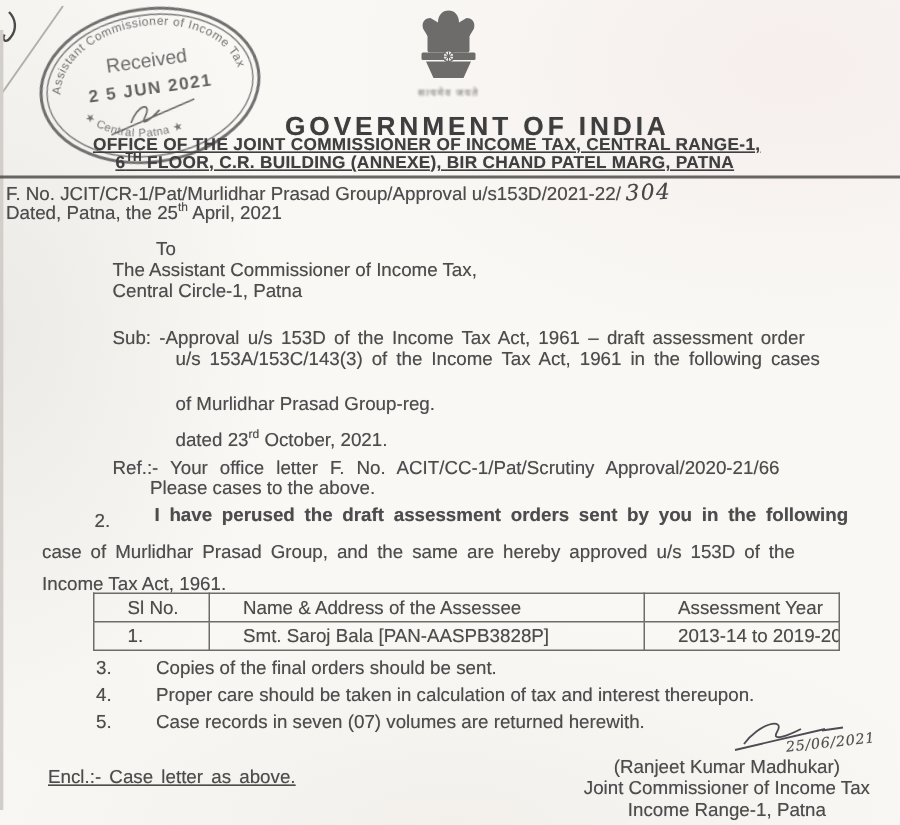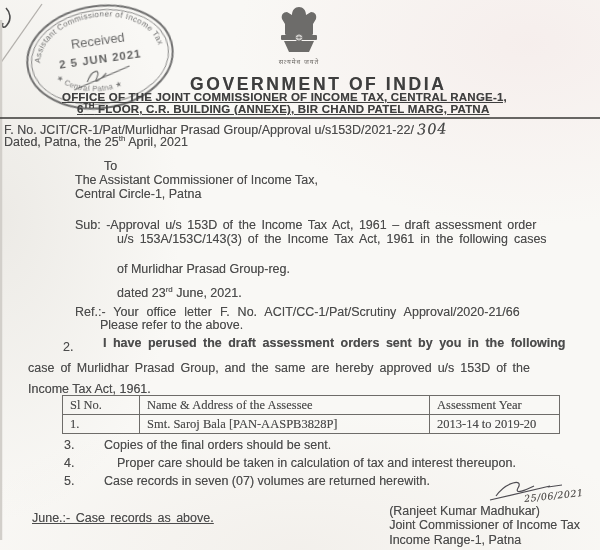--- a/index.html
+++ b/index.html
@@ -23,23 +23,23 @@
   .rule{position:absolute; left:0; width:600px; border-top:2px solid #4e4c4a; opacity:.85;}
   .hand{font-family:"DejaVu Serif", serif; font-style:italic; color:#474747;}
   .hw-num{font-size:14.5px; transform:rotate(-2deg); letter-spacing:1px;}
   .hw-date{font-size:9.5px; transform:rotate(-6deg); letter-spacing:.5px; color:#55514e;}
   .motto{position:absolute; text-align:center; font-size:6.5px; color:#6d6a66;
          filter:blur(.7px); letter-spacing:1px;}
   table.assessee{position:absolute; border-collapse:collapse; table-layout:fixed;
                  font-size:12.5px; color:#4c4c4c;}
   table.assessee th, table.assessee td{
     border:1.2px solid #6e6c69; font-weight:normal; text-align:left;
-    padding:1px 7px; height:19px; text-shadow:0 0 .45px rgba(76,76,76,.5);
-    white-space:nowrap; overflow:hidden;font-family:Liberation Serif, serif;}
-  .sig-block{position:absolute; text-align:left; white-space:nowrap;}
+    padding:1px 22px; height:19px; text-shadow:0 0 .45px rgba(76,76,76,.5);
+    white-space:nowrap; overflow:hidden;}
+  .sig-block{position:absolute; text-align:center; white-space:nowrap;}
   .stamp{position:absolute; transform:rotate(-8deg); opacity:.88; filter:blur(.25px);}
   .emblem{position:absolute; filter:blur(.35px); opacity:.82;}
   .artifacts{position:absolute; left:0; top:0; pointer-events:none;}
   svg text, svg textPath{font-family:"Liberation Sans", sans-serif;}
 </style>
 </head>
 <body>
 
 <div class="page">
 
@@ -98,24 +98,24 @@
   <div class="line" style="left:104px; top:159px;">To</div>
   <div class="line" style="left:75px; top:173px;">The Assistant Commissioner of Income Tax,</div>
   <div class="line" style="left:75px; top:187px;">Central Circle-1, Patna</div>
 
   <div class="line" style="left:75px; top:218px; word-spacing:2px;">Sub: -Approval u/s 153D of the Income Tax Act, 1961 – draft assessment order</div>
   <div class="line" style="left:117px; top:232px; word-spacing:2.5px;">u/s 153A/153C/143(3) of the Income Tax Act, 1961 in the following cases</div>
   <div class="line" style="left:117px; top:262px;">of Murlidhar Prasad Group-reg.</div>
 
   <div class="line" style="left:75px; top:259px; word-spacing:4.5px;margin-top:46px;">Ref.:- Your office letter F. No. ACIT/CC-1/Pat/Scrutiny Approval/2020-21/66</div>
   <div class="line" style="left:117px; top:286px;">
-    <span>dated 23</span><sup>rd</sup><span> June, 2021.</span>
+    <span>dated 23</span><sup>rd</sup><span> October, 2021.</span>
   </div>
 
-  <div class="line" style="left:100px; top:318px;">Please refer to the above.</div>
+  <div class="line" style="left:100px; top:318px;">Please cases to the above.</div>
   <div class="line" style="left:63px; top:340px;">2.</div>
   <div class="line" style="left:103px; top:336px; word-spacing:3px;font-weight:bold;">I have perused the draft assessment orders sent by you in the following</div>
   <div class="line" style="left:28px; top:361px; word-spacing:2.5px;">case of Murlidhar Prasad Group, and the same are hereby approved u/s 153D of the</div>
   <div class="line" style="left:28px; top:382px;">Income Tax Act, 1961.</div>
 
   <table class="assessee" style="left:62px; top:395px; width:497px;">
     <colgroup>
         <col style="width:77px">
         <col style="width:290px">
         <col style="width:130px">
@@ -130,25 +130,25 @@
       <td>1.</td>
       <td>Smt. Saroj Bala [PAN-AASPB3828P]</td>
       <td>2013-14 to 2019-20</td>
     </tr>
   </tbody>
     </table>
 
   <div class="line" style="left:64px; top:438px;">3.</div>
   <div class="line" style="left:104px; top:438px;">Copies of the final orders should be sent.</div>
   <div class="line" style="left:64px; top:456px;">4.</div>
-  <div class="line" style="left:104px; top:456px;margin-left:13px;">Proper care should be taken in calculation of tax and interest thereupon.</div>
+  <div class="line" style="left:104px; top:456px;">Proper care should be taken in calculation of tax and interest thereupon.</div>
   <div class="line" style="left:64px; top:474px;">5.</div>
   <div class="line" style="left:104px; top:474px;">Case records in seven (07) volumes are returned herewith.</div>
 
-  <div class="line uline" style="left:32px; top:511px; word-spacing:2px;">June.:- Case records as above.</div>
+  <div class="line uline" style="left:32px; top:511px; word-spacing:2px;">Encl.:- Case letter as above.</div>
 
   <svg class="artifacts" style="left:488px; top:478px;" width="100" height="26">
     <path d="M8 18 c10 -14 28 -18 22 -8 c-4 7 8 2 16 -2 M2 22 L62 8 M60 9 l14 -2" stroke="#4e4c52" stroke-width="1.2" fill="none"></path>
   </svg>
   <div class="line hand hw-date" style="left:524px; top:491px;">25/06/2021</div>
   <div class="sig-block" style="right:20px; top:504px;">
     <div class="line" style="position:static;">(Ranjeet Kumar Madhukar)</div>
     <div class="line" style="position:static;">Joint Commissioner of Income Tax</div>
     <div class="line" style="position:static;">Income Range-1, Patna</div>
   </div>

